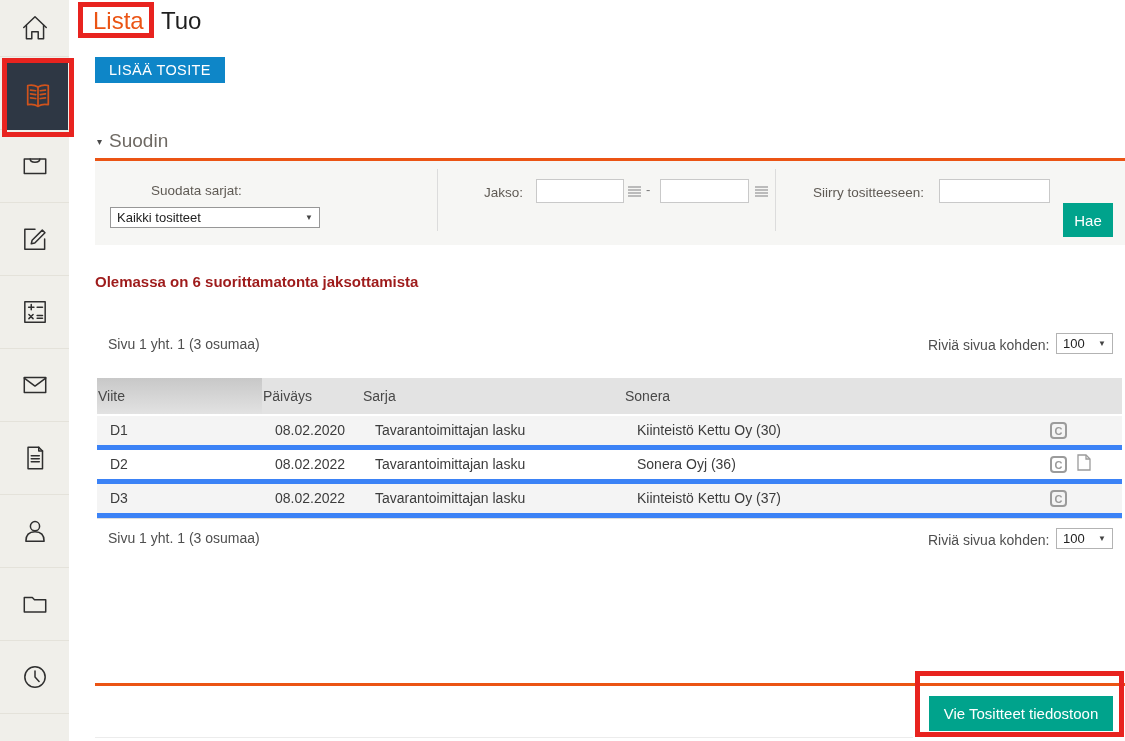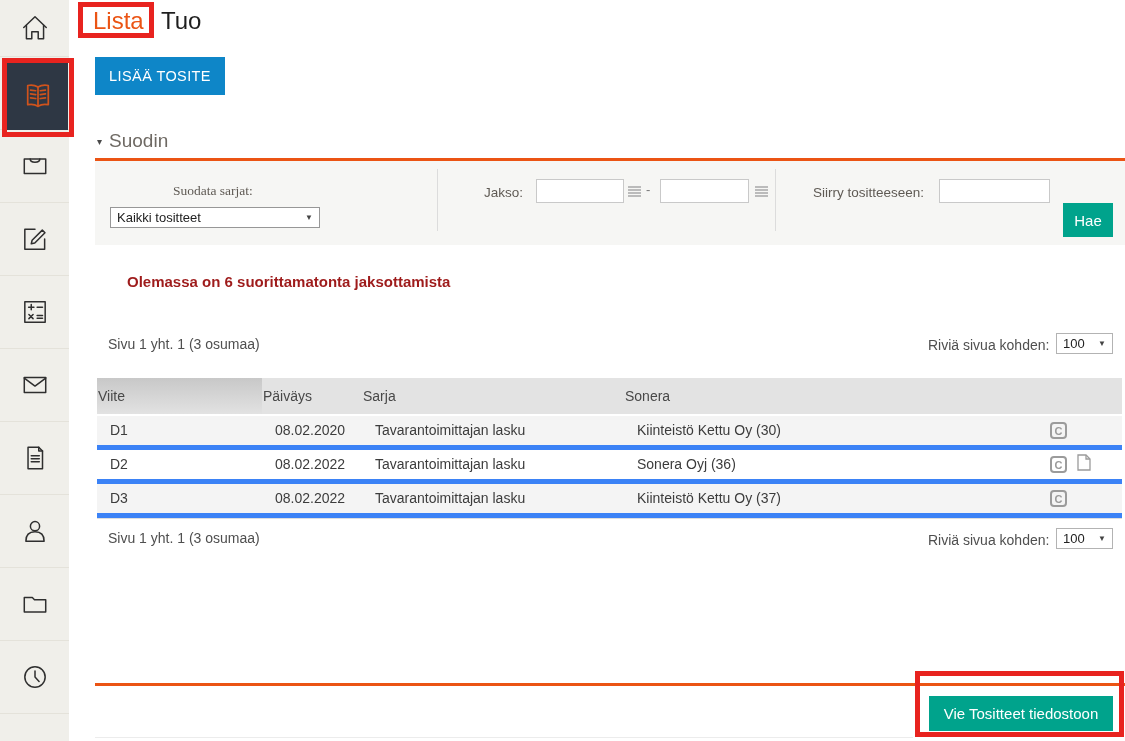--- a/index.html
+++ b/index.html
@@ -39,21 +39,21 @@
        height:24px;padding:2px 5px;font-family:inherit;font-size:13px;color:#333;}
   .fake-select{position:absolute;box-sizing:border-box;background:#fff;border:1px solid #979797;
                display:flex;align-items:center;justify-content:space-between;padding:0 6px;
                font-size:13px;color:#222;cursor:pointer;}
   .fake-select .arrow{font-size:8px;color:#444;}
   .list-ic{position:absolute;cursor:pointer;}
   .list-ic svg{stroke:#a8a8a8;stroke-width:1.6;}
   .dash{position:absolute;font-size:13px;color:#777;}
 
   
-  .warning{position:absolute;left:95px;top:273px;font-size:15px;font-weight:bold;color:#9e1b1b;margin-left:32px;}
+  .warning{position:absolute;left:95px;top:273px;font-size:15px;font-weight:bold;color:#9e1b1b;}
   .pg-sum{position:absolute;font-size:14px;color:#4f4f4f;}
   .pg-label{position:absolute;font-size:14px;color:#4f4f4f;}
 
   
   .tbl{position:absolute;left:97px;top:378px;width:1025px;border-bottom:1px solid #dedede;}
   .thead{display:flex;height:36px;background:#e3e3e3;margin-bottom:2px;}
   .th{box-sizing:border-box;padding-left:1px;line-height:36px;font-size:14px;color:#484848;}
   .c-viite{width:165px;}
   .c-paivays{width:100px;}
   .c-sarja{width:262px;}
@@ -153,33 +153,33 @@
       <svg width="30" height="30" viewBox="0 0 28 28">
         <circle cx="14" cy="14" r="9.5"></circle>
         <path d="M14 8.5 V14 L17.8 18.2"></path>
       </svg>
     </div>
   </aside>
 
   <div class="tab active" style="left:93px;top:7px;">Lista</div>
   <div class="tab" style="left:161px;top:7px;">Tuo</div>
 
-  <button class="blue-btn" style="left:95px;top:57px;width:130px;height:38px;">LISÄÄ TOSITE</button>
+  <button class="blue-btn" style="left:95px;top:57px;width:130px;height:26px;">LISÄÄ TOSITE</button>
 
   <div class="suodin">
     <span class="tri">▾</span>
     <span class="suodin-t">Suodin</span>
   </div>
   <div class="oline" style="left:95px;top:158px;width:1030px;"></div>
 
   <div class="fpanel">
     <div class="vdiv" style="left:342px;"></div>
     <div class="vdiv" style="left:680px;"></div>
 
-    <div class="flabel" style="left:78px;top:22px;font-family:Liberation Serif, serif;">Suodata sarjat:</div>
+    <div class="flabel" style="left:56px;top:22px;">Suodata sarjat:</div>
     <div class="fake-select" style="left:15px;top:46px;width:210px;height:21px;">
       <span>Kaikki tositteet</span>
       <span class="arrow">▼</span>
     </div>
 
     <div class="flabel" style="left:389px;top:24px;">Jakso:</div>
     <input class="txt" style="left: 441px; top: 18px; width: 88px;" value="">
     <span class="list-ic" style="left:533px;top:23px;">
       <svg width="13" height="13" viewBox="0 0 13 13">
           <path d="M0 2 H13 M0 5 H13 M0 8 H13 M0 11 H13"></path>

